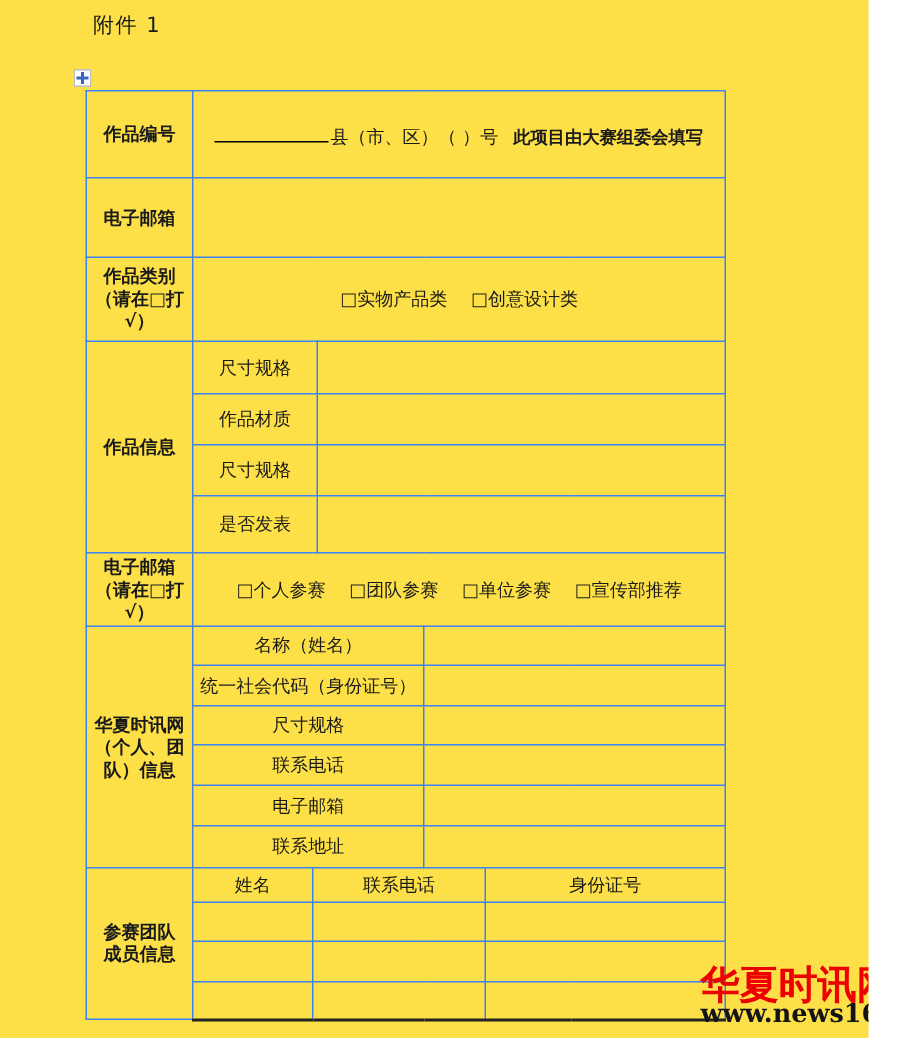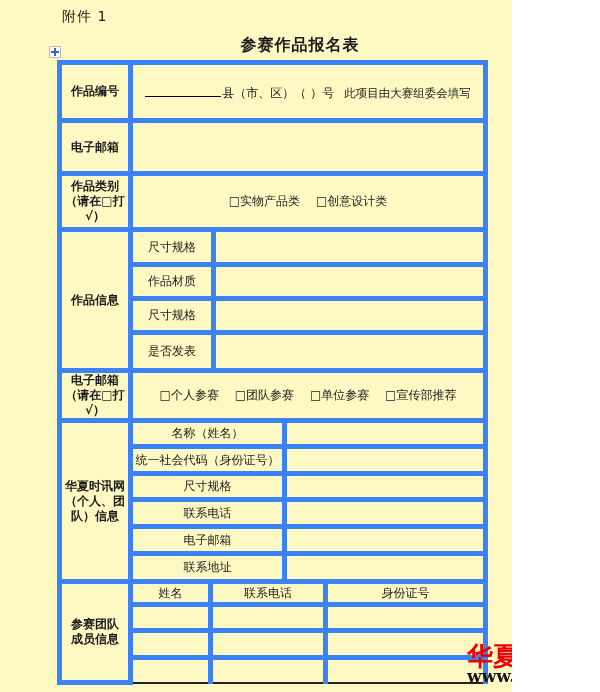--- a/index.html
+++ b/index.html
@@ -1,57 +1,56 @@
 <!DOCTYPE html>
 <html><head>
 <meta charset="utf-8">
 <style>
   html,body{margin:0;padding:0;background:#fff;}
   .page{
-    position:relative;width:512px;height:692px;background:#fef9c3;overflow:hidden;
+    position:relative;width:579px;height:692px;background:#fde047;overflow:hidden;
     font-family:"DejaVu Sans",sans-serif;color:#1a1a1a;
   }
   .attachment{position:absolute;left:62px;top:8px;font-size:14px;letter-spacing:1px;}
   .doc-title{position:absolute;left:0;top:35px;width:600px;text-align:center;
     font-size:16px;font-weight:bold;letter-spacing:1px;}
   
   .move-handle{position:absolute;left:49px;top:46px;width:12px;height:12px;
     border:1px solid #bdbdbd;background:#fdfdfd;box-sizing:border-box;}
   .mh-h{position:absolute;left:1px;top:4px;width:8px;height:2px;background:#3a66c0;}
   .mh-v{position:absolute;left:4px;top:1px;width:2px;height:8px;background:#3a66c0;}
   
   table.form{
     position:absolute;left:57px;top:60px;width:426px;
     border-collapse:collapse;table-layout:fixed;
     border:1px solid #333333;
   }
   table.form td{
-    border:5px solid #3b82f6;padding:0 2px;text-align:center;vertical-align:middle;
+    border:1px solid #3b82f6;padding:0 2px;text-align:center;vertical-align:middle;
     font-size:12px;line-height:15px;overflow:hidden;
   }
   table.form tr.last td{border-bottom:2px solid #222222;}
   td.lbl{font-weight:bold;font-size:13px;}
   td.lbl .line{display:block;font-size:12px;line-height:15px;}
   .blank{display:inline-block;width:76px;height:13px;border-bottom:1px solid #000;
     margin-right:1px;vertical-align:baseline;}
-  .note{font-weight:normal;font-size:11.5px;margin-left:10px;}
+  .note{font-weight:bold;font-size:11.5px;margin-left:10px;}
   .opt{display:inline-block;margin:0 6px;}
   
   .wm-name{position:absolute;left:467px;top:639px;font-size:26px;font-weight:bold;
     color:#ee0000;white-space:nowrap;}
   .wm-url{position:absolute;left:467px;top:666px;font-size:17px;font-weight:bold;
     color:#141414;font-family:"DejaVu Serif",serif;white-space:nowrap;}
 </style>
 </head>
 <body>
 
 <div class="page">
 
   <div class="attachment">附件 1</div>
-  <div class="doc-title">参赛作品报名表</div>
 
   <div class="move-handle">
     <div class="mh-h"></div>
     <div class="mh-v"></div>
   </div>
 
   <table class="form">
     <colgroup>
       <col style="width:71px">
         <col style="width:80px">

